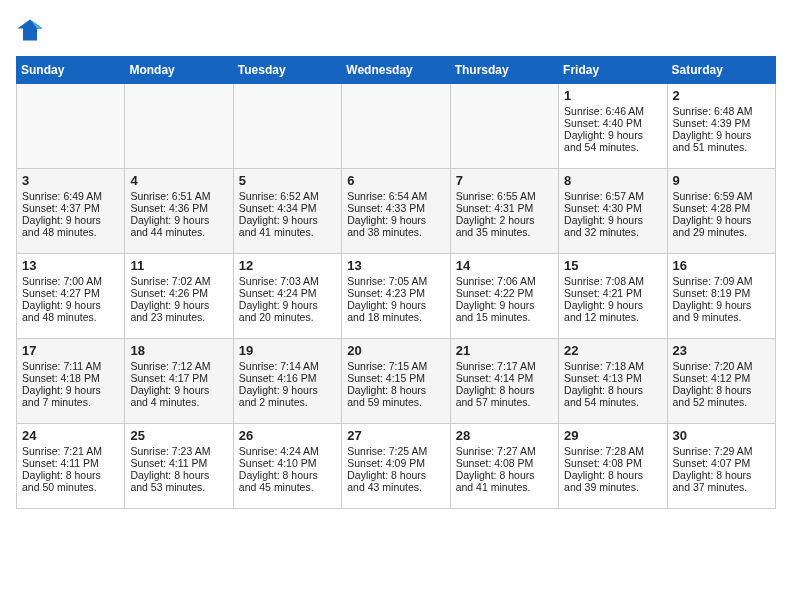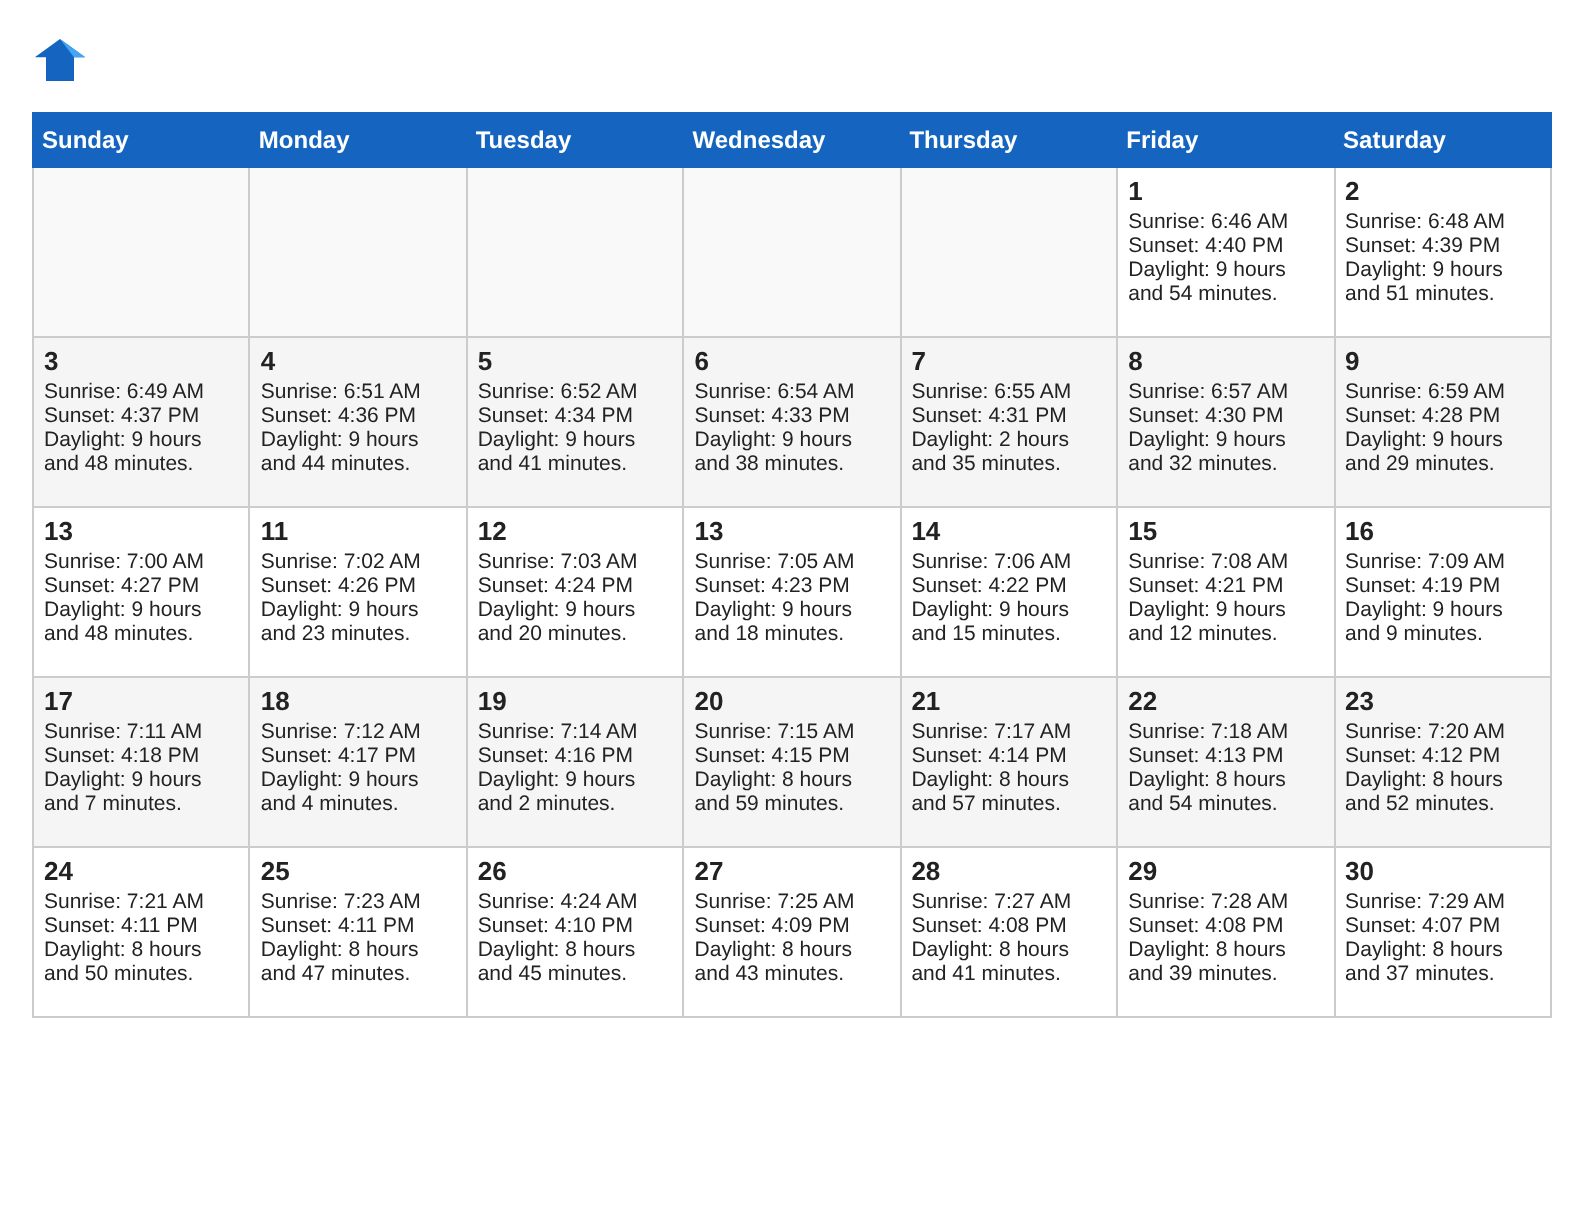--- a/index.html
+++ b/index.html
@@ -211,21 +211,21 @@
         </td>
         <td>
           <span class="day-number">15</span>
           <div>Sunrise: 7:08 AM</div>
           <div>Sunset: 4:21 PM</div>
           <div>Daylight: 9 hours and 12 minutes.</div>
         </td>
         <td>
           <span class="day-number">16</span>
           <div>Sunrise: 7:09 AM</div>
-          <div>Sunset: 4:19 PM</div>
+          <div>Sunset: 8:19 PM</div>
           <div>Daylight: 9 hours and 9 minutes.</div>
         </td>
       </tr>
       <tr>
         <td>
           <span class="day-number">17</span>
           <div>Sunrise: 7:11 AM</div>
           <div>Sunset: 4:18 PM</div>
           <div>Daylight: 9 hours and 7 minutes.</div>
         </td>
@@ -270,21 +270,21 @@
         <td>
           <span class="day-number">24</span>
           <div>Sunrise: 7:21 AM</div>
           <div>Sunset: 4:11 PM</div>
           <div>Daylight: 8 hours and 50 minutes.</div>
         </td>
         <td>
           <span class="day-number">25</span>
           <div>Sunrise: 7:23 AM</div>
           <div>Sunset: 4:11 PM</div>
-          <div>Daylight: 8 hours and 47 minutes.</div>
+          <div>Daylight: 8 hours and 53 minutes.</div>
         </td>
         <td>
           <span class="day-number">26</span>
           <div>Sunrise: 4:24 AM</div>
           <div>Sunset: 4:10 PM</div>
           <div>Daylight: 8 hours and 45 minutes.</div>
         </td>
         <td>
           <span class="day-number">27</span>
           <div>Sunrise: 7:25 AM</div>

